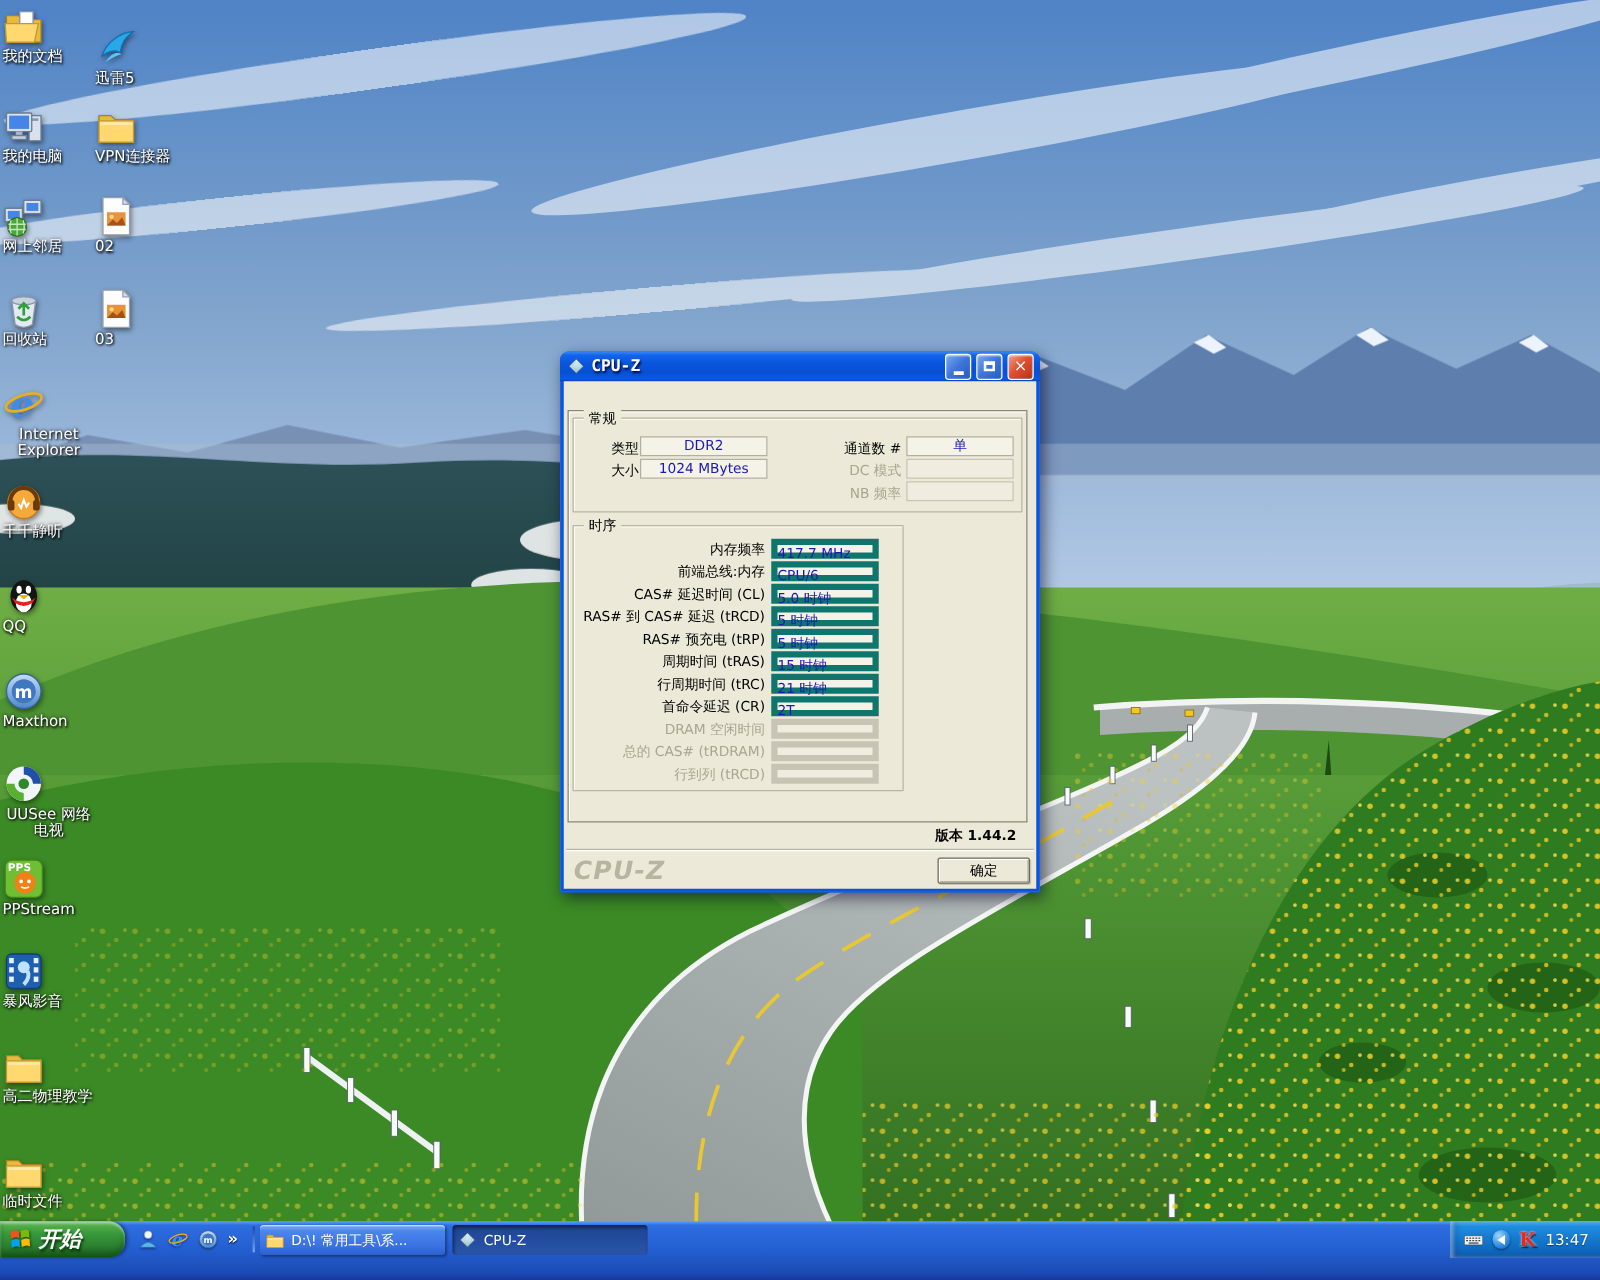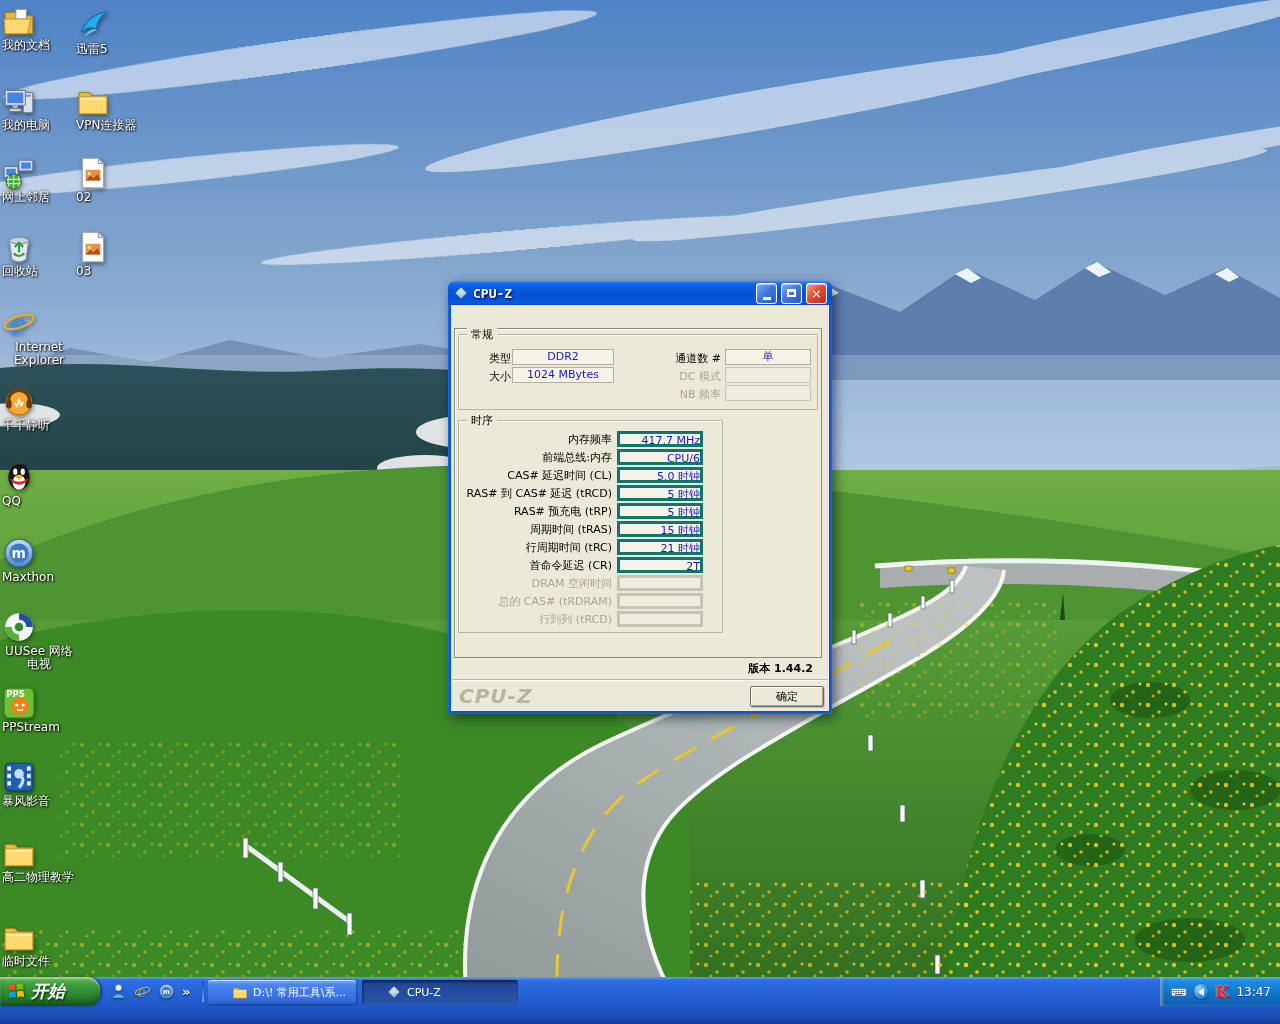--- a/index.html
+++ b/index.html
@@ -22,21 +22,21 @@
               background:linear-gradient(180deg,#5FB653 0%,#37993A 35%,#2B8030 70%,#1F661F 100%);
               box-shadow:inset 0 2px 2px rgba(255,255,255,.45), inset 0 -4px 5px rgba(0,40,0,.35), 2px 0 3px rgba(0,0,0,.4);
               display:flex; align-items:center; padding-left:7px; gap:5px; color:#fff; cursor:pointer;
               font-size:17px; font-weight:bold; font-style:italic; text-shadow:1px 2px 2px rgba(0,40,0,.8); }
   #quick { position:absolute; left:104px; top:0; height:29px; width:100px; display:flex; align-items:center; gap:7px; padding-left:6px; }
   .ql { width:17px; height:17px; cursor:pointer; filter:drop-shadow(0 1px 1px rgba(0,0,0,.4)); }
   .qlmore { color:#fff; font-size:13px; font-weight:bold; cursor:pointer; text-shadow:0 1px 1px #000; }
   .tbdivider { position:absolute; top:4px; width:2px; height:21px;
                background:linear-gradient(180deg,#1B47A8,#6FA5F0); border-radius:1px; }
   .taskbtn { position:absolute; top:3px; height:24px; border-radius:3px; display:flex; align-items:center; gap:5px;
-             padding:0 24px; font-size:11px; color:#fff; cursor:pointer; white-space:nowrap; overflow:hidden; }
+             padding:0 4px; font-size:11px; color:#fff; cursor:pointer; white-space:nowrap; overflow:hidden; }
   .taskbtn.idle { background:linear-gradient(180deg,#7DB1F8 0%,#4A86EE 20%,#3A72E2 70%,#2E5FCE 100%);
                   box-shadow:inset 0 1px 0 rgba(255,255,255,.55), 1px 1px 2px rgba(0,0,0,.35); }
   .taskbtn.pressed { background:linear-gradient(180deg,#1E44940%,#25509E 40%,#2D5BAC 100%);
                      background:linear-gradient(180deg,#1E4494,#2A55A8);
                      box-shadow:inset 1px 2px 3px rgba(0,0,20,.55); }
   .taskbtn .bic { width:16px; height:16px; flex:0 0 16px; }
   #tray { position:absolute; right:0; top:0; height:29px; width:120px; display:flex; align-items:center; gap:7px;
           padding:0 9px 0 11px;
           background:linear-gradient(180deg,#4FB2EE 0%,#1E8CE0 15%,#1273C8 60%,#0D5CB0 100%);
           box-shadow:inset 3px 0 3px rgba(255,255,255,.35), inset 5px 0 4px rgba(0,30,90,.25); }
@@ -83,22 +83,22 @@
   #grp-timings { left:7px; top:115px; width:265px; height:213px; z-index:4; }
 
   .glab { position:absolute; font-size:11px; text-align:right; color:#000; }
   .glab.dis, .trow.dis .lab { color:#A9A592; }
   .fld { position:absolute; height:16px; border:1px solid #B4B0A0; background:#F5F3E7; color:#1A1AB4;
          font-size:11px; text-align:center; line-height:14px; }
   .fld.dis { background:#F0EDE0; border-color:#C8C4B4; }
 
   .trow { display:flex; align-items:center; height:18px; }
   .trow .lab { width:156px; text-align:right; padding-right:5px; font-size:11px; }
-  .trow .val { width:86px; height:16px; border:3px solid #0f766e; background:#F5F3E7; color:#1A1AB4;
-               font-size:11px; text-align:right; line-height:14px; }
+  .trow .val { width:86px; height:16px; border:5px solid #0f766e; background:#F5F3E7; color:#1A1AB4;
+               font-size:11px; text-align:left; line-height:14px; }
   .trow.dis .val { background:#F0EDE0; border-color:#C8C4B4; }
   #timrows { position:absolute; left:2px; top:9px; right:0; }
 
   #version { position:absolute; right:16px; top:356px; font-size:11px; color:#000;font-weight:bold; }
   #sep { position:absolute; left:2px; right:2px; top:374px; height:2px;
          border-top:1px solid #B9B5A3; border-bottom:1px solid #fff; }
   #watermark { position:absolute; left:8px; top:379px; font-size:20px; font-weight:bold; font-style:italic;
                color:#B8B4A2; letter-spacing:1px; }
   #okbtn { position:absolute; left:299px; top:381px; width:74px; height:21px; background:#ECE9D8;
            border:1px solid #6E6B5E; border-radius:2px; font-size:11px; text-align:center; line-height:19px; cursor:pointer;
@@ -422,21 +422,21 @@
         <use href="#sym-folder"></use>
       </svg>
       <span class="lbl">高二物理教学</span>
     </div>
   <div class="dicon" style="left:2px;top:920px">
       <svg class="ic32">
         <use href="#sym-folder"></use>
       </svg>
       <span class="lbl">临时文件</span>
     </div>
-  <div class="dicon" style="left:76px;top:8px">
+  <div class="dicon" style="left:76px;top:21px">
       <svg class="ic32">
         <use href="#sym-thunder"></use>
       </svg>
       <span class="lbl">迅雷5</span>
     </div>
   <div class="dicon" style="left:76px;top:84px">
       <svg class="ic32">
         <use href="#sym-folder"></use>
       </svg>
       <span class="lbl">VPN连接器</span>

